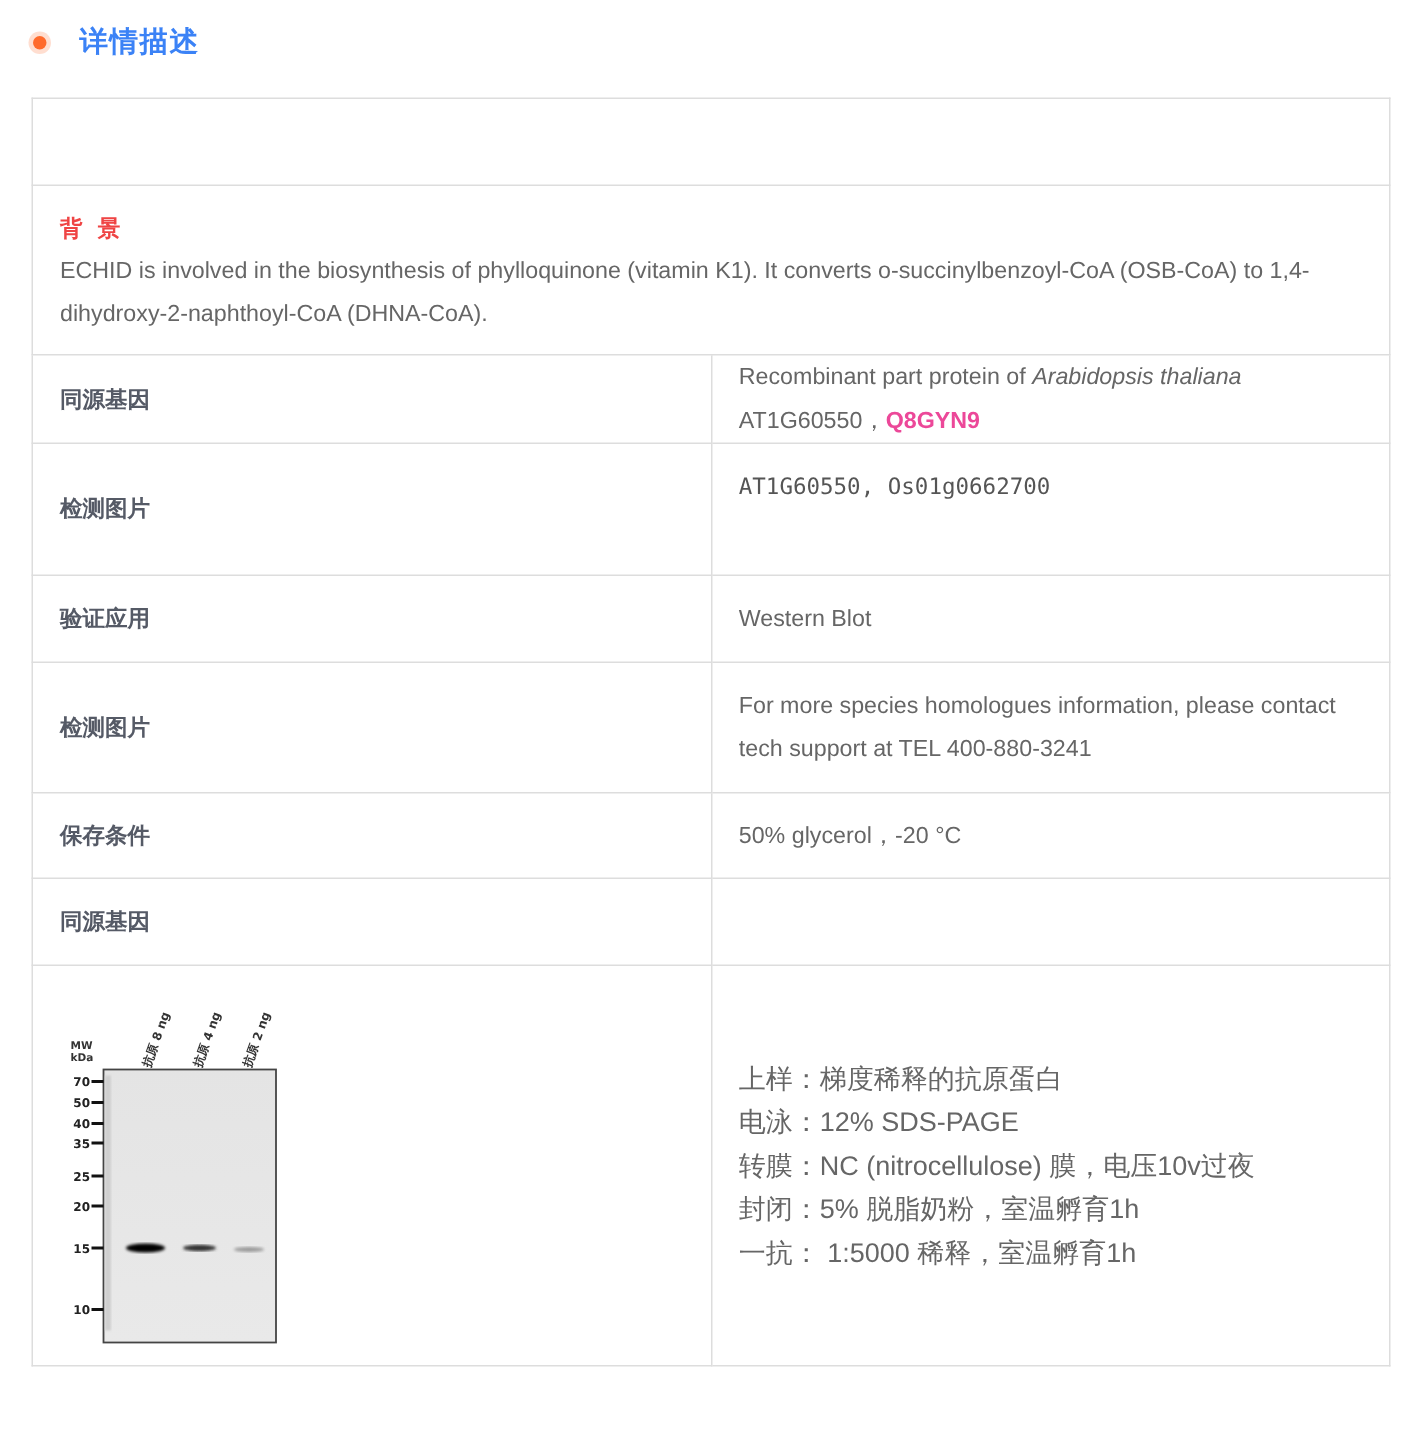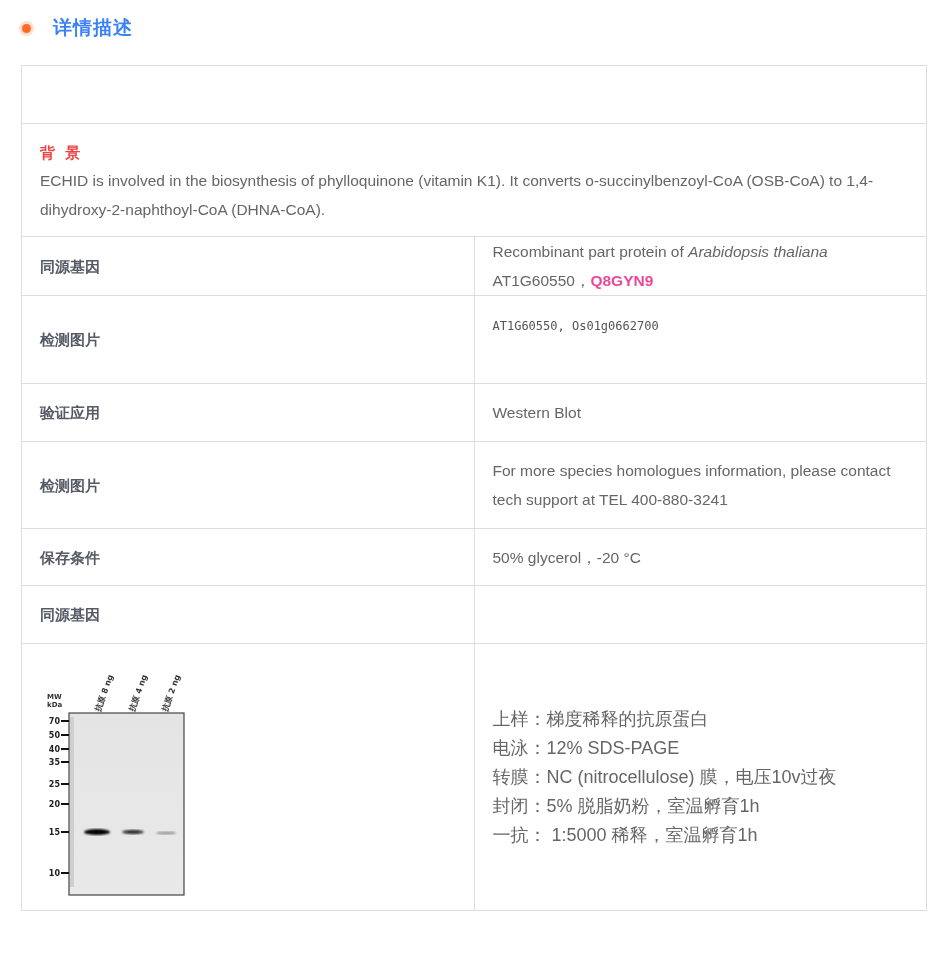--- a/index.html
+++ b/index.html
@@ -31,21 +31,21 @@
   .spec-table td.label {
     width: 166px; font-weight: bold; color: #555a66; font-size: 15px;
   }
   .row-empty td { height: 57px; }
   .bg-cell { padding: 16px 18px 12px 18px !important; }
   .bg-title { font-weight: bold; color: #ef4444; font-size: 15px; line-height: 26px; letter-spacing: 3px; }
   .bg-text { line-height: 29px; }
   .r-antigen td { height: 56px; }
   .r-homolog td { height: 73px; }
   .r-homolog td.value { vertical-align: top; padding-top: 14px; }
-  .mono { font-family: "DejaVu Sans Mono", "Liberation Mono", monospace; font-size: 12px; color: #555555; line-height: 24px; text-align: right; }
+  .mono { font-family: "DejaVu Sans Mono", "Liberation Mono", monospace; font-size: 15px; color: #555555; line-height: 24px; text-align: right; }
   .r-app td { height: 57px; }
   .r-species td { height: 86px; }
   .r-storage td { height: 56px; }
   .r-mw td { height: 57px; }
   .r-image td { height: 57px; }
   .r-blot td { height: 266px; }
   .dark { color: #ec4899; font-weight: bold; }
   em { font-style: italic; margin-top: 12px; }
   .blot-wrap { position: relative; width: 166px; height: 266px; }
   .protocol-line { line-height: 29px; font-size: 18px; color: #666666; }

